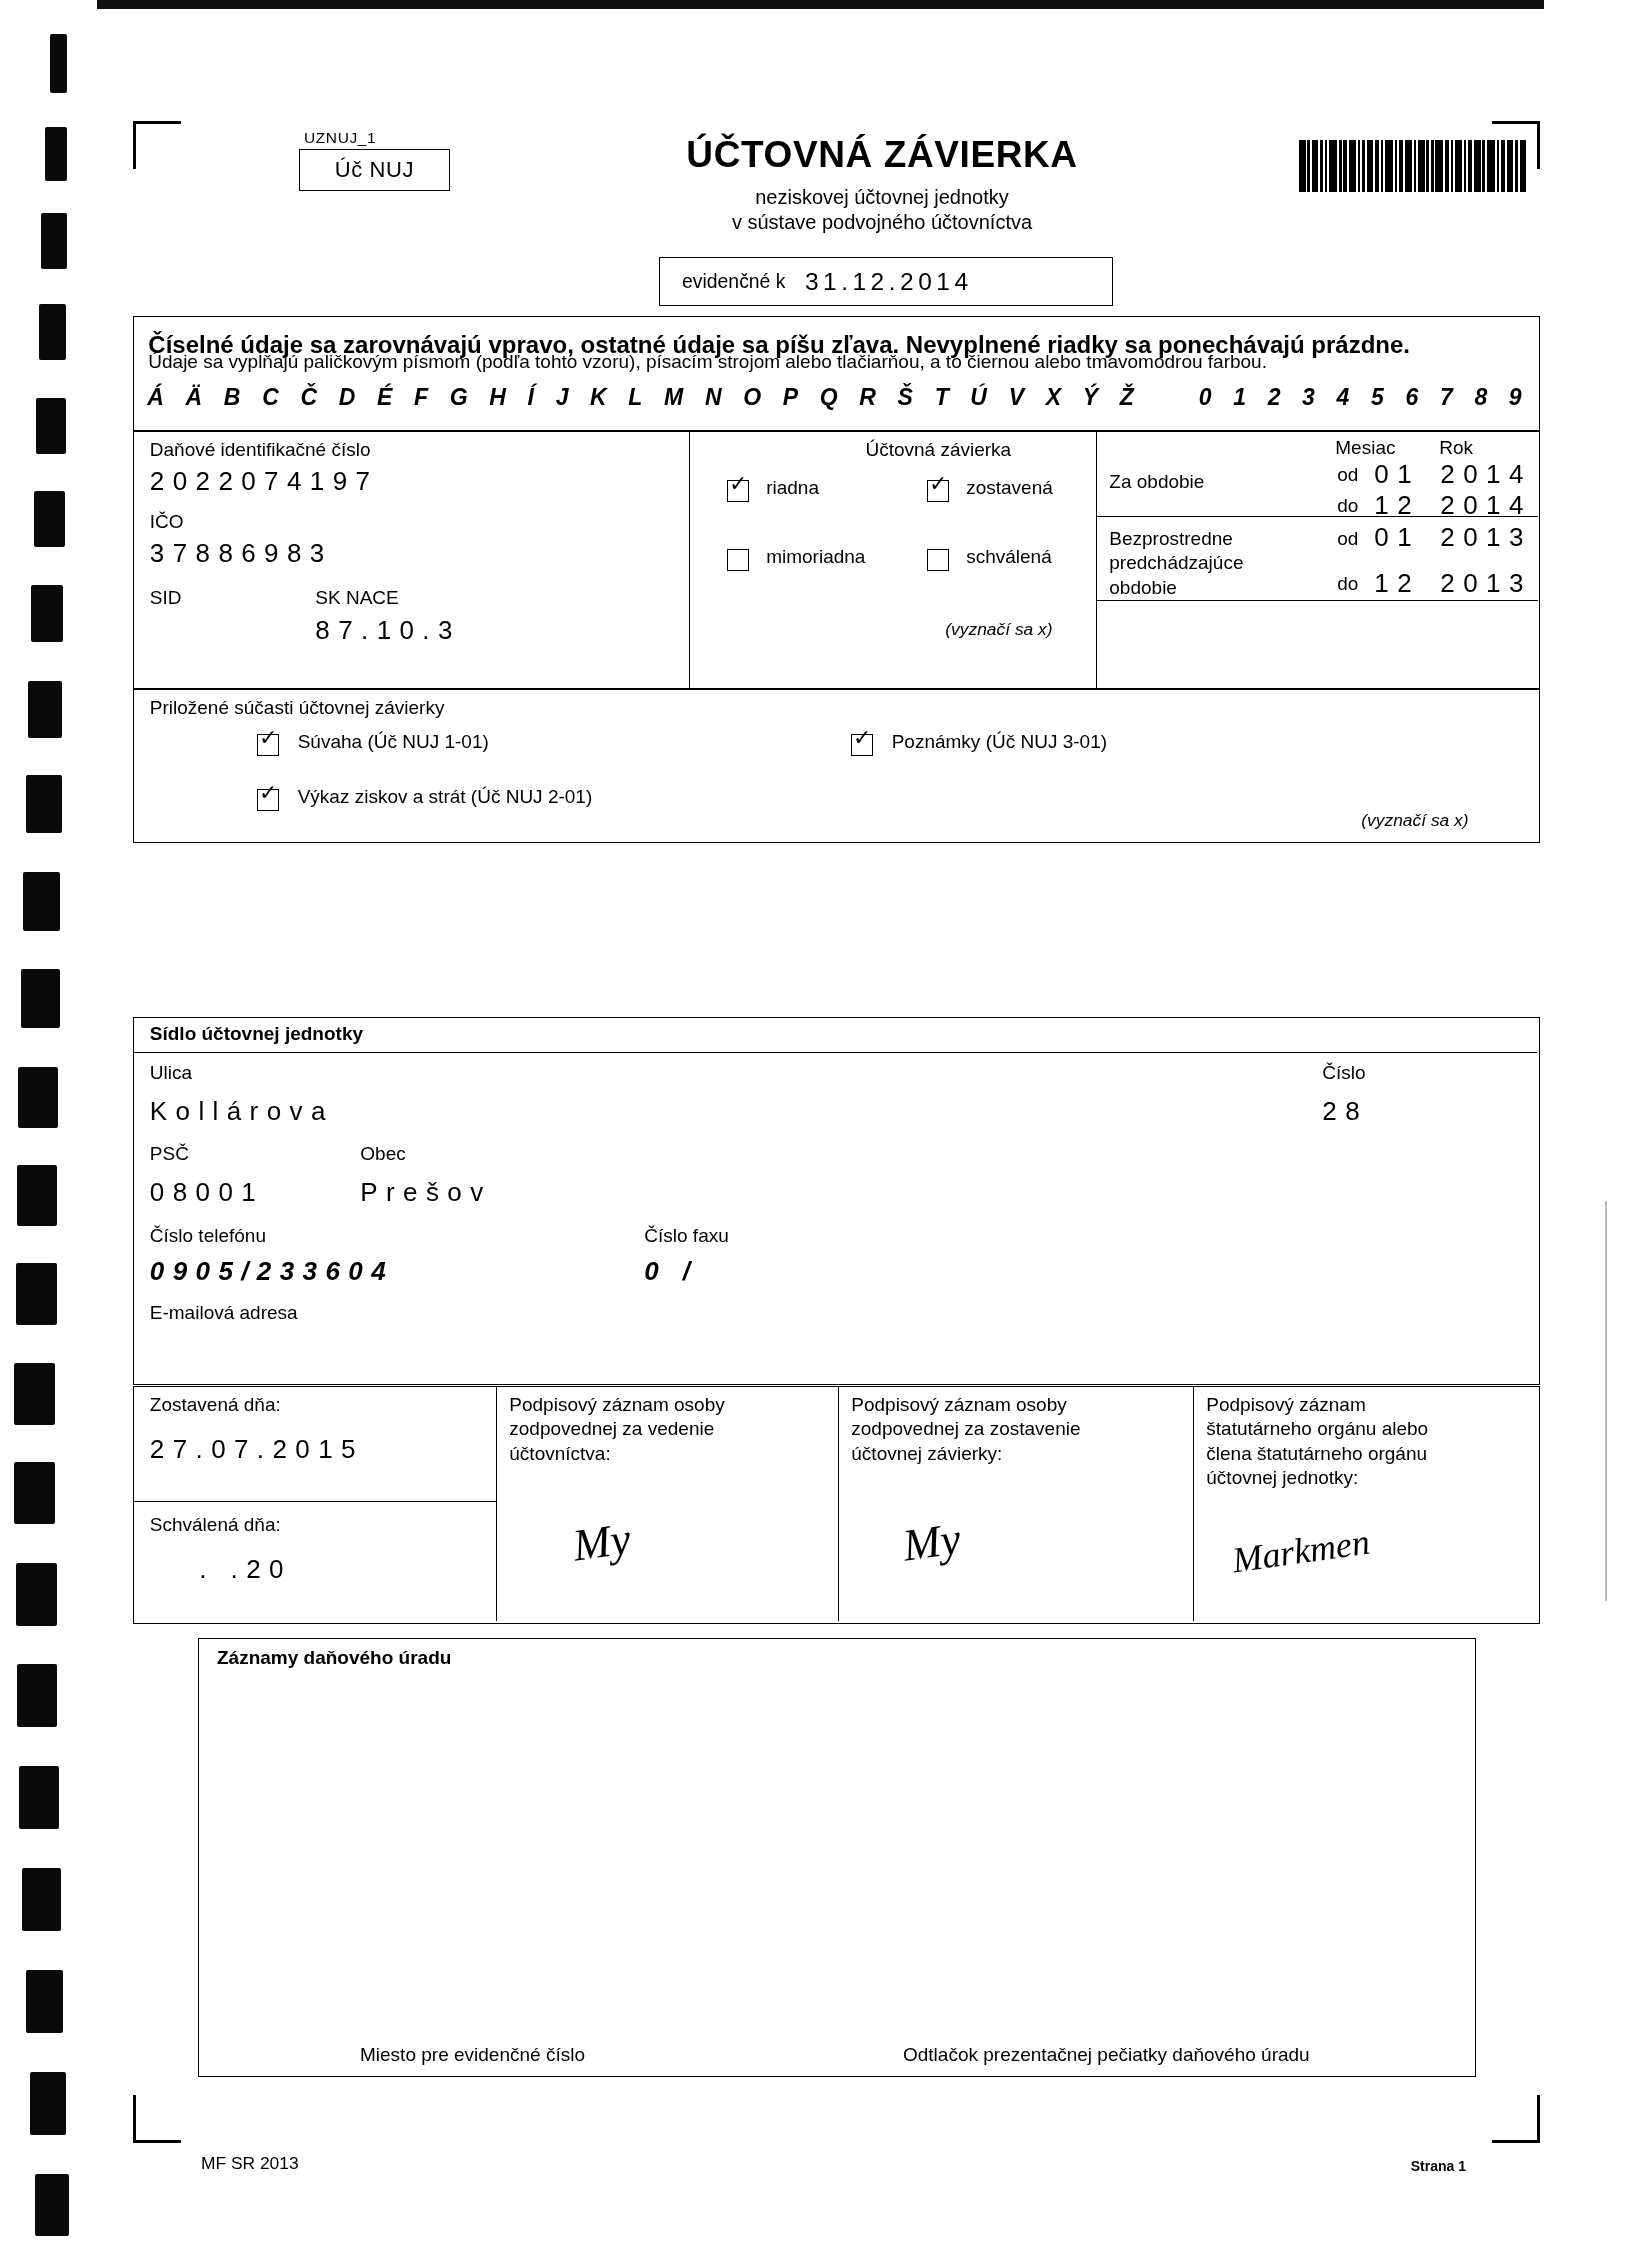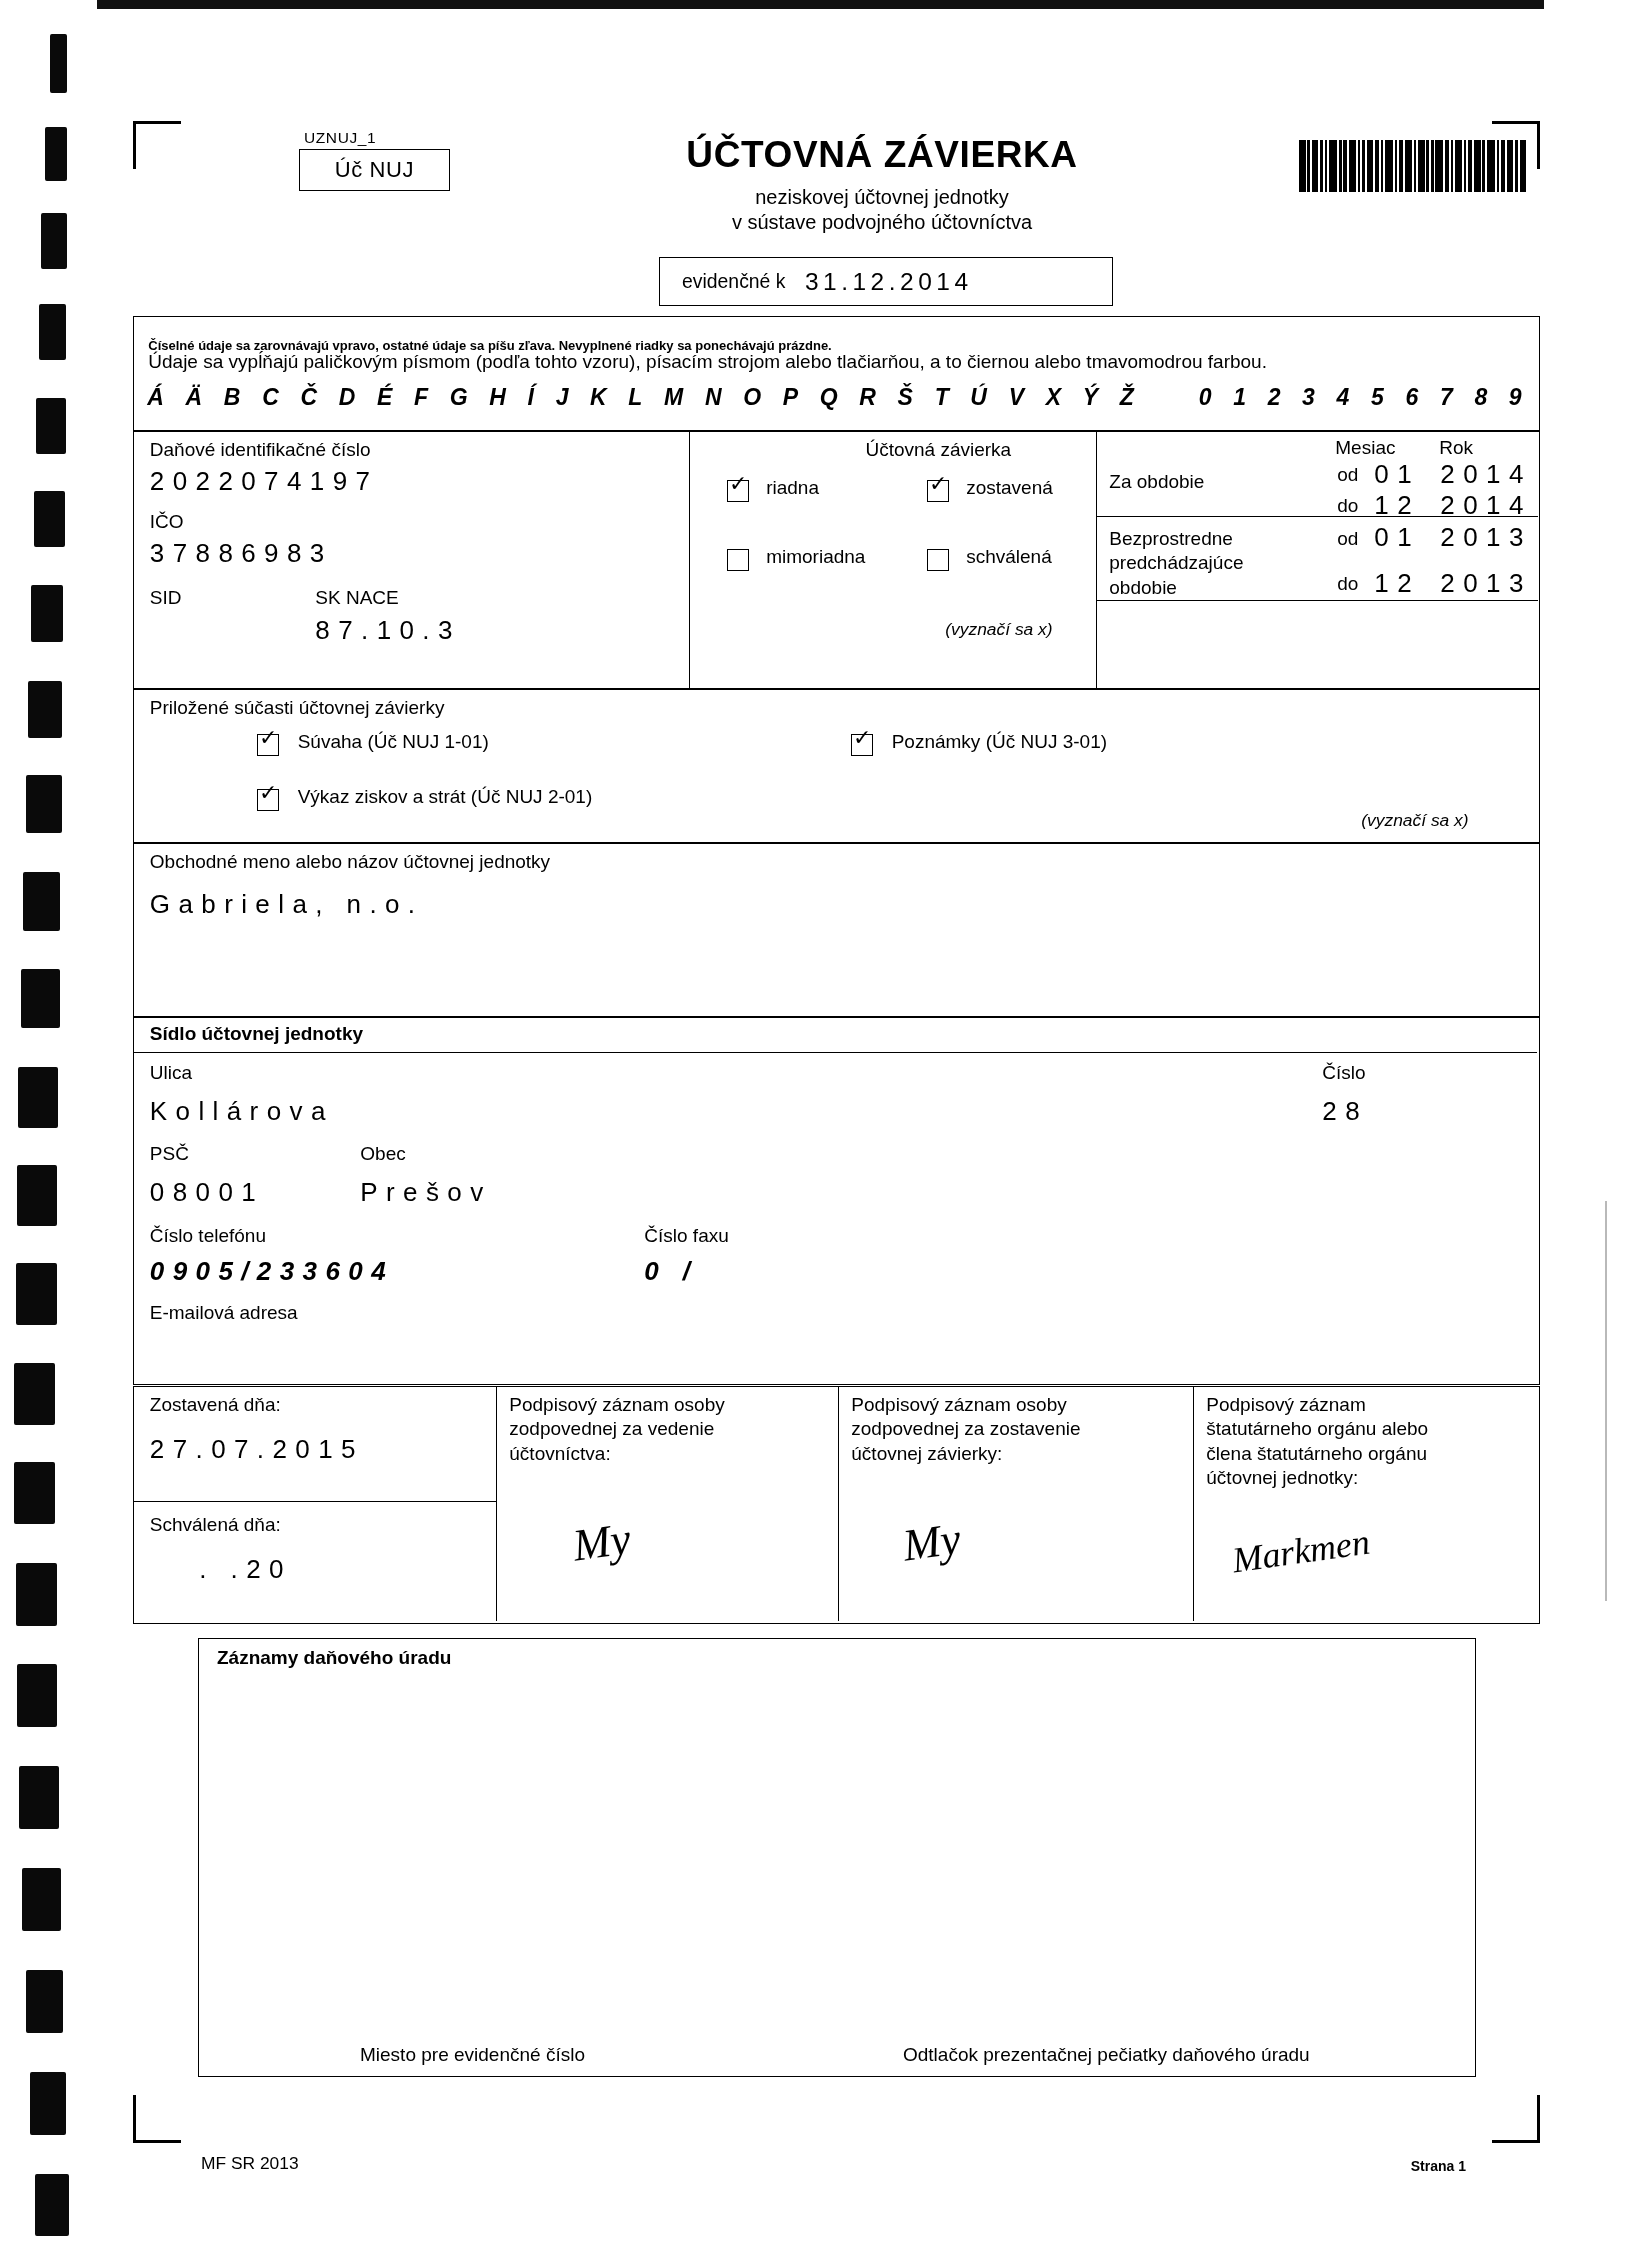--- a/index.html
+++ b/index.html
@@ -132,22 +132,22 @@
 
   
   .box {
     position: absolute;
     border: 1.9px solid #000;
     box-sizing: border-box;
   }
 
   .note-box { left: 10.3px; top: 226px; width: 1407px; height: 115px; }
   .note-l1 {
-    position: absolute; left: 14px; top: 21px;
-    font-size: 13px; font-weight: bold;
+    position: absolute; left: 14px; top: 14px;
+    font-size: 24px; font-weight: bold;
   }
   .note-l2 {
     position: absolute; left: 14px; top: 34px;
     font-size: 19px;
   }
   .alpharow {
     position: absolute; left: 13px; top: 67px;
     width: 1376px;
     font-size: 23px;
     font-style: italic;
@@ -414,24 +414,20 @@
         <span class="chk on"></span>
         <span class="lbl" style="margin-left:15.5px;">Poznámky (Úč NUJ 3-01)</span>
       </div>
       <div style="position:absolute;left:123px;top:96px;">
         <span class="chk on"></span>
         <span class="lbl" style="margin-left:15.5px;">Výkaz ziskov a strát (Úč NUJ 2-01)</span>
       </div>
       <div style="position:absolute;left:1227px;top:120px;" class="small-ital">(vyznačí sa x)</div>
     </div>
 
-    <div class="box name-box">
-      <div style="position:absolute;left:15.5px;top:6.5px;" class="lbl">Obchodné meno alebo názov účtovnej jednotky</div>
-      <div style="position:absolute;left:15.5px;top:45px;" class="val-mono">Gabriela, n.o.</div>
-    </div>
 
     <div class="box addr-box">
       <div class="hl" style="top:34px; left:0; width:1403px;"></div>
       <div style="position:absolute;left:15.5px;top:5.2px;" class="lbl-b">Sídlo účtovnej jednotky</div>
 
       <div style="position:absolute;left:15.5px;top:44px;" class="lbl">Ulica</div>
       <div style="position:absolute;left:15.5px;top:78px;" class="val-mono">Kollárova</div>
       <div style="position:absolute;left:1188px;top:44px;" class="lbl">Číslo</div>
       <div style="position:absolute;left:1188px;top:78px;" class="val-mono">28</div>
 

